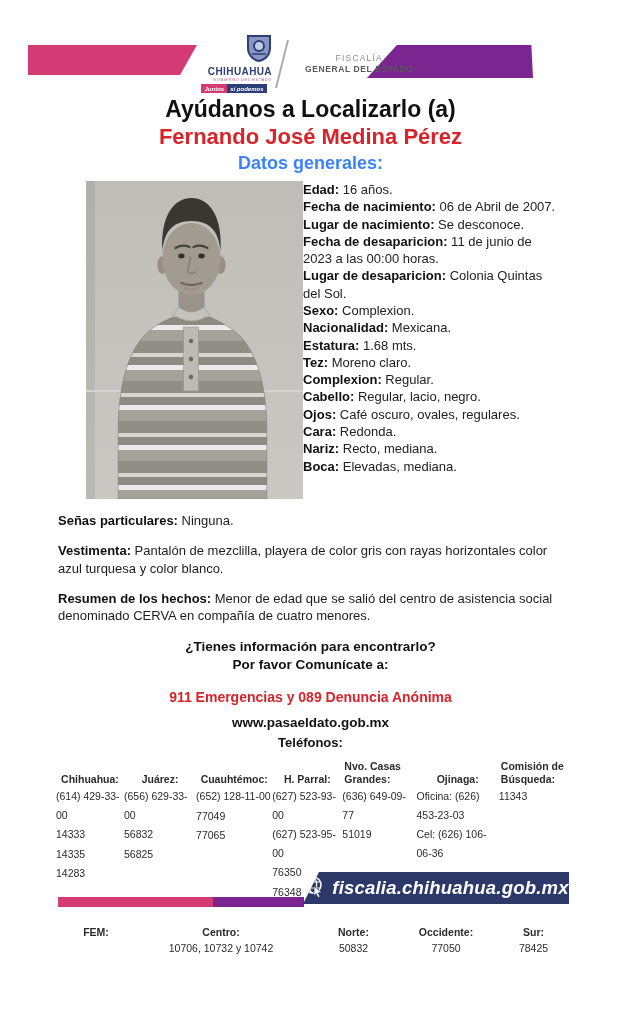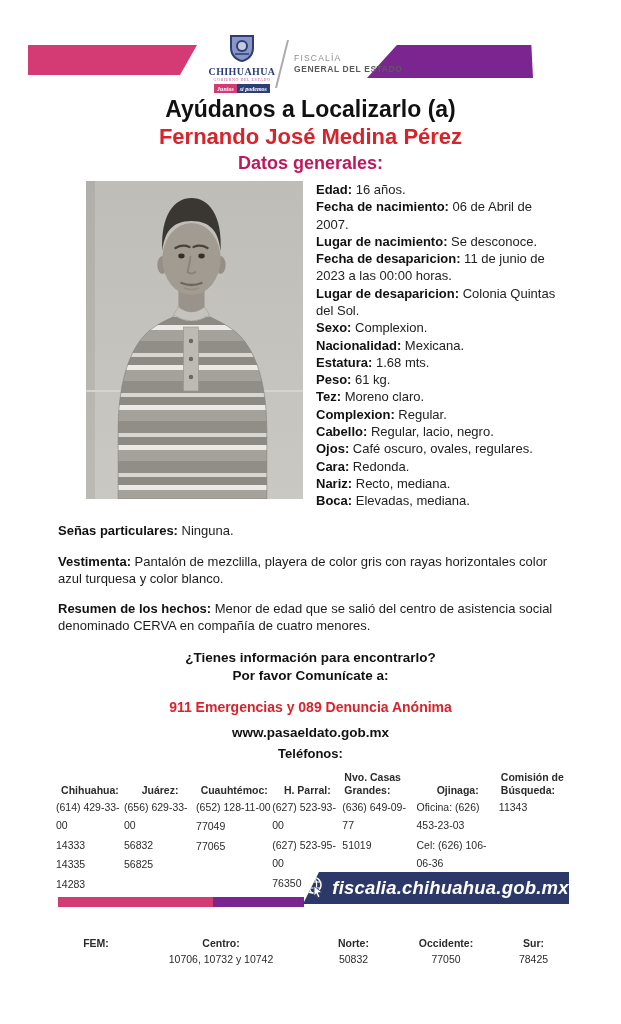--- a/index.html
+++ b/index.html
@@ -9,36 +9,36 @@
   .page{
     position:relative; width:621px; height:1024px; background:#ffffff;
     font-family:"Liberation Sans", sans-serif; color:var(--ink); overflow:hidden;
   }
   
   .hdr{position:relative; height:92px;}
   .pink-shape{position:absolute; left:28px; top:45px; width:169px; height:30px;
     background:var(--pink); clip-path:polygon(0 0,100% 0,calc(100% - 17px) 100%,0 100%);}
   .purple-shape{position:absolute; left:367px; top:45px; width:166px; height:33px;
     background:var(--purple); clip-path:polygon(18% 0,99% 0,100% 100%,0 100%);}
-  .logo-cluster{position:absolute; left:204px; top:34px; width:76px; text-align:center; line-height:1;font-family:Liberation Serif, serif;}
+  .logo-cluster{position:absolute; left:196px; top:34px; width:76px; text-align:right; line-height:1;}
   .logo-org{font-size:10px; font-weight:bold; color:#2d3e77; letter-spacing:.4px; margin-top:1px;}
   .logo-sub{font-size:4px; color:#c0598a; letter-spacing:.6px; margin-top:1px;}
   .logo-badge{display:flex; justify-content:center; margin-top:2px; font-size:6px; font-style:italic; font-weight:bold;}
   .badge-pink{background:var(--pink); color:#fff; padding:1.5px 3px;}
   .badge-navy{background:#2d3e77; color:#fff; padding:1.5px 3px;}
   .logo-divider{position:absolute; left:281px; top:40px; width:1.5px; height:48px; background:#aaa; transform:skewX(-14deg);}
-  .agency{position:absolute; left:294px; top:53px; line-height:1.35;}
+  .agency{position:absolute; left:305px; top:53px; line-height:1.35;text-align:center;}
   .agency-1{font-size:8.5px; color:#8d8d8d; letter-spacing:1.2px;}
   .agency-2{font-size:8.5px; font-weight:bold; color:#5a5a5a; letter-spacing:.6px;}
   
   .t-help{margin:4px 0 0; text-align:center; font-size:23px; font-weight:bold; color:#111;}
   .t-name{margin:1px 0 0; text-align:center; font-size:22px; font-weight:bold; color:var(--red);}
-  .t-section{margin:3px 0 7px; text-align:center; font-size:18px; font-weight:bold; color:#be185d;}
-  
-  .content{display:flex; padding:0 58px 0 86px; gap:13px;}
+  .t-section{margin:3px 0 7px; text-align:center; font-size:18px; font-weight:bold; color:#3b82f6;}
+  
+  .content{display:flex; padding:0 58px 0 86px; gap:0;}
   .photo{width:217px; height:318px; flex:none;}
   .photo svg{display:block; width:100%; height:100%;}
   .data-col{flex:1; font-size:13px; line-height:1.33; color:#222;}
   .data-line b{color:#111;}
   
   .para{padding:0 58px; font-size:13px; line-height:1.33; margin:13px 0 0;}
   .para b{color:#111;}
   
   .contact{text-align:center; margin-top:14px; line-height:1.32;}
   .c-question,.c-please,.c-website{font-weight:bold; font-size:13.5px; color:#111;}
@@ -144,21 +144,20 @@
     </div>
     <div class="data-col" id="general-data-list">
         <div class="data-line"><b>Edad:</b><span> 16 años.</span></div>
         <div class="data-line"><b>Fecha de nacimiento:</b><span> 06 de Abril de 2007.</span></div>
         <div class="data-line"><b>Lugar de nacimiento:</b><span> Se desconoce.</span></div>
         <div class="data-line"><b>Fecha de desaparicion:</b><span> 11 de junio de 2023 a las 00:00 horas.</span></div>
         <div class="data-line"><b>Lugar de desaparicion:</b><span> Colonia Quintas del Sol.</span></div>
         <div class="data-line"><b>Sexo:</b><span> Complexion.</span></div>
         <div class="data-line"><b>Nacionalidad:</b><span> Mexicana.</span></div>
         <div class="data-line"><b>Estatura:</b><span> 1.68 mts.</span></div>
-        <div class="data-line"><b>Peso:</b><span> 61 kg.</span></div>
         <div class="data-line"><b>Tez:</b><span> Moreno claro.</span></div>
         <div class="data-line"><b>Complexion:</b><span> Regular.</span></div>
         <div class="data-line"><b>Cabello:</b><span> Regular, lacio, negro.</span></div>
         <div class="data-line"><b>Ojos:</b><span> Café oscuro, ovales, regulares.</span></div>
         <div class="data-line"><b>Cara:</b><span> Redonda.</span></div>
         <div class="data-line"><b>Nariz:</b><span> Recto, mediana.</span></div>
         <div class="data-line"><b>Boca:</b><span> Elevadas, mediana.</span></div>
       </div>
   </div>
 

